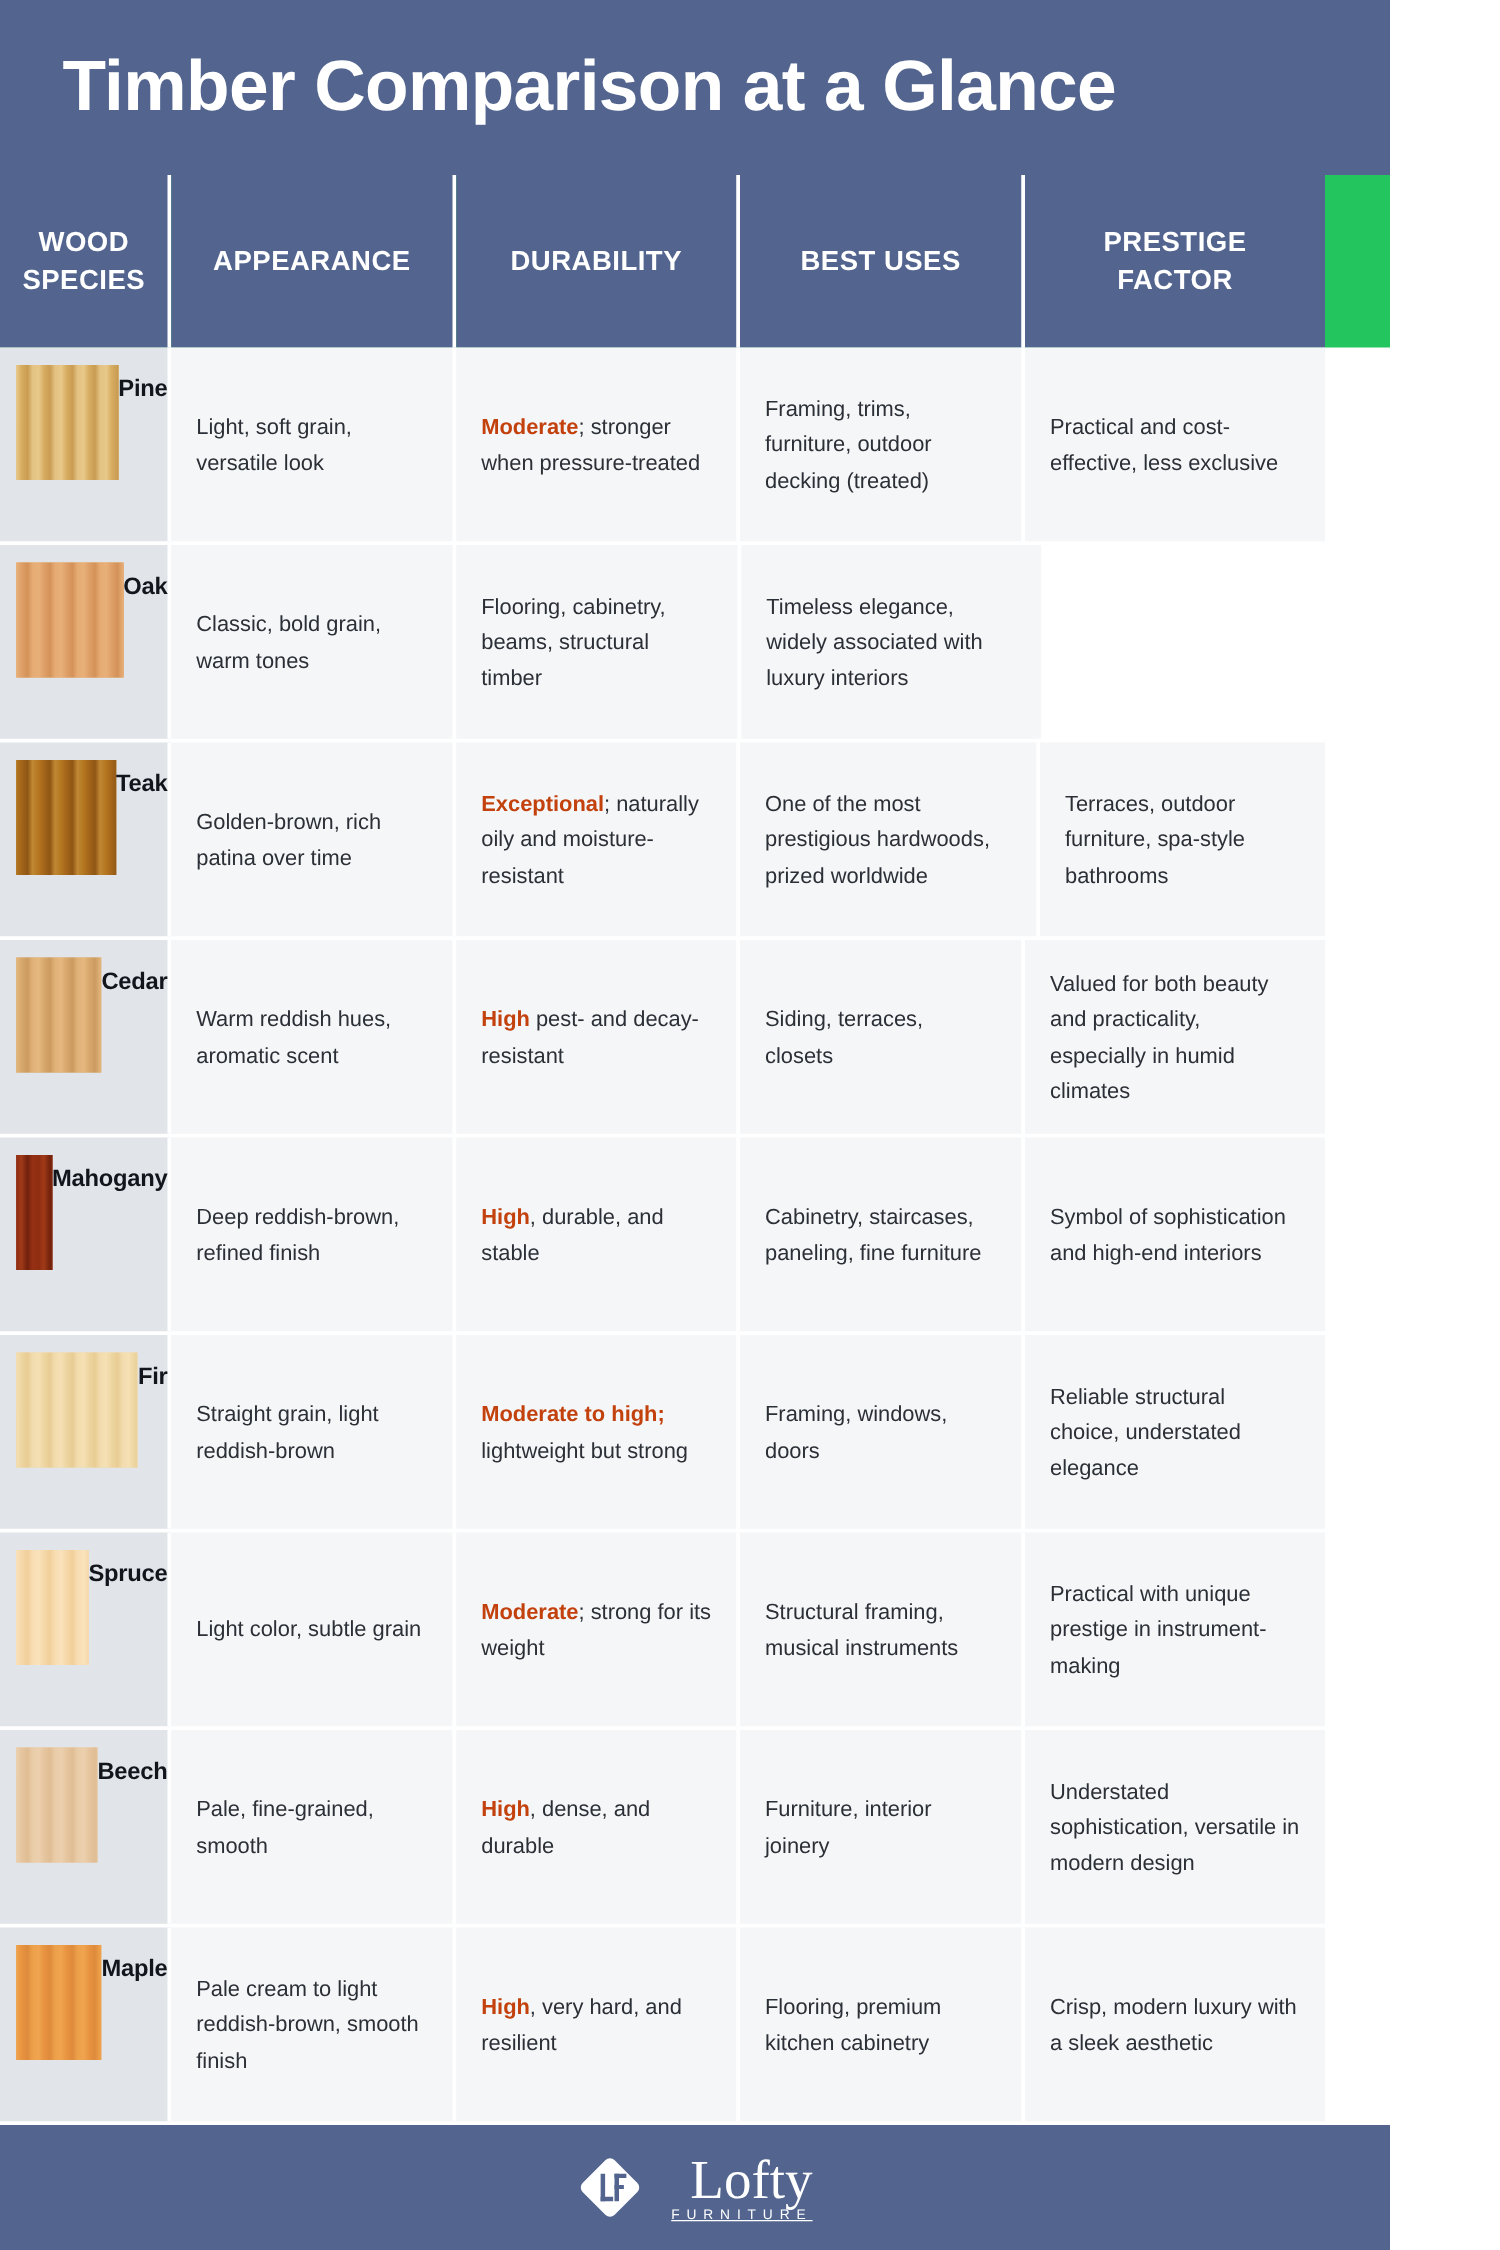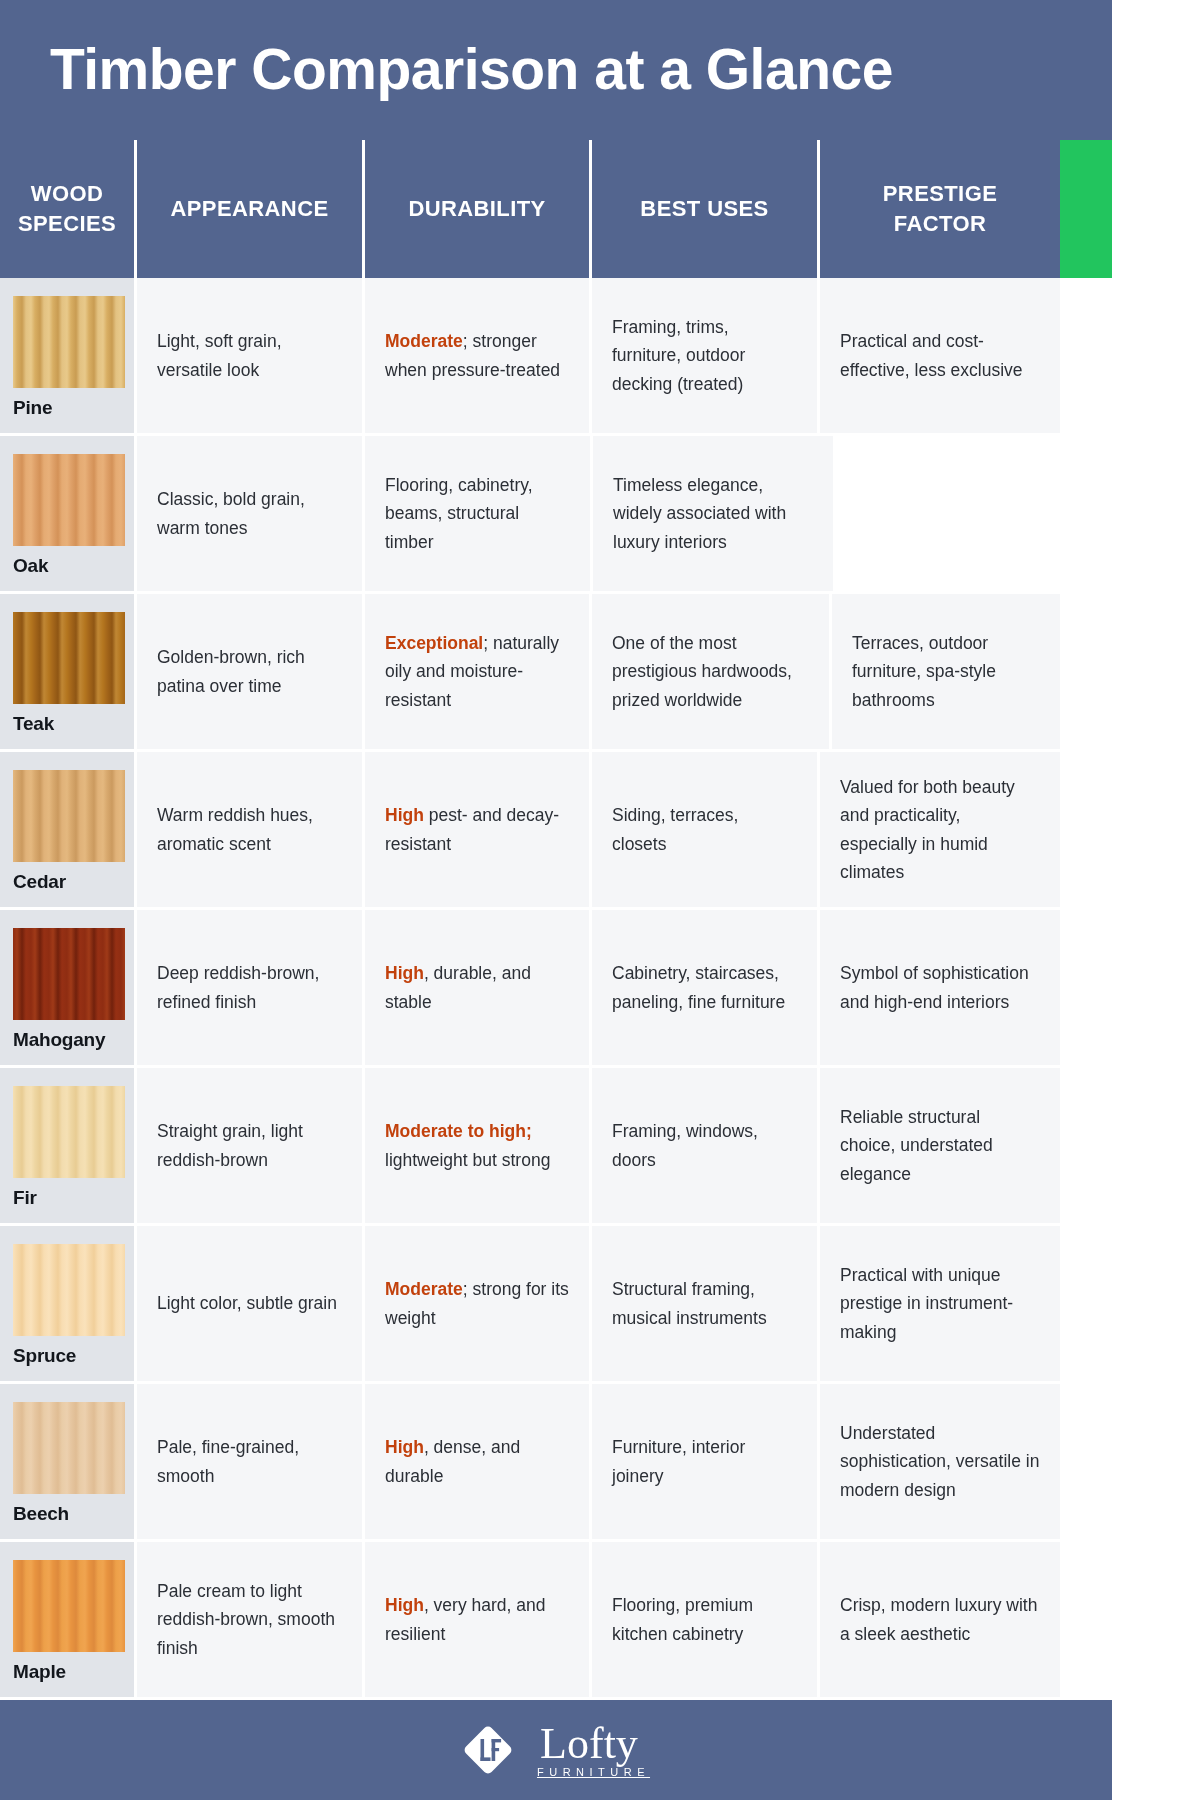--- a/index.html
+++ b/index.html
@@ -75,21 +75,20 @@
   .head-cell.wide-wrap { white-space: pre-line; }
 
   
   .body-row { border-bottom: 3px solid #ffffff; }
 
   .species-cell {
     background: #e1e4e9;
     padding: 14px 0 10px 13px;
     border-right: 3px solid #ffffff;
     display: flex;
-    flex-direction: column;
     justify-content: center;
   }
   .swatch {
     width: 112px;
     height: 92px;
     display: block;
   }
   .species-name {
     margin-top: 9px;
     font-size: 19px;
@@ -117,21 +116,21 @@
     background: #53658f;
     display: flex;
     align-items: center;
     justify-content: center;
     gap: 14px;
   }
   .logo-mark { width: 52px; height: 52px; display: block; }
   .logo-word {
     display: flex;
     flex-direction: column;
-    align-items: center;
+    align-items: flex-end;
     line-height: 1;
   }
   .logo-lofty {
     font-family: "Liberation Serif", serif;
     font-size: 44px;
     color: #ffffff;
     line-height: 0.98;
   }
   .logo-furniture {
     font-size: 11px;

